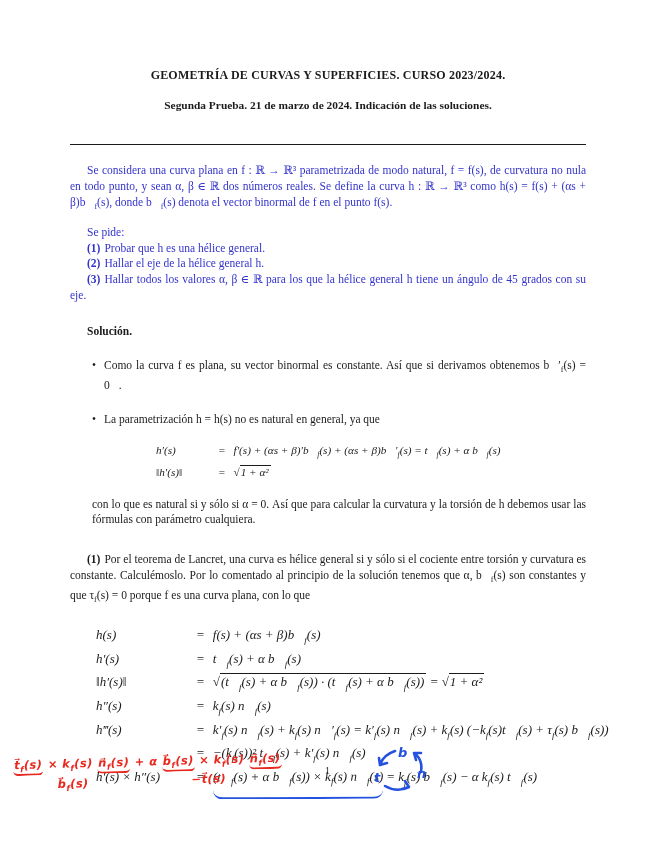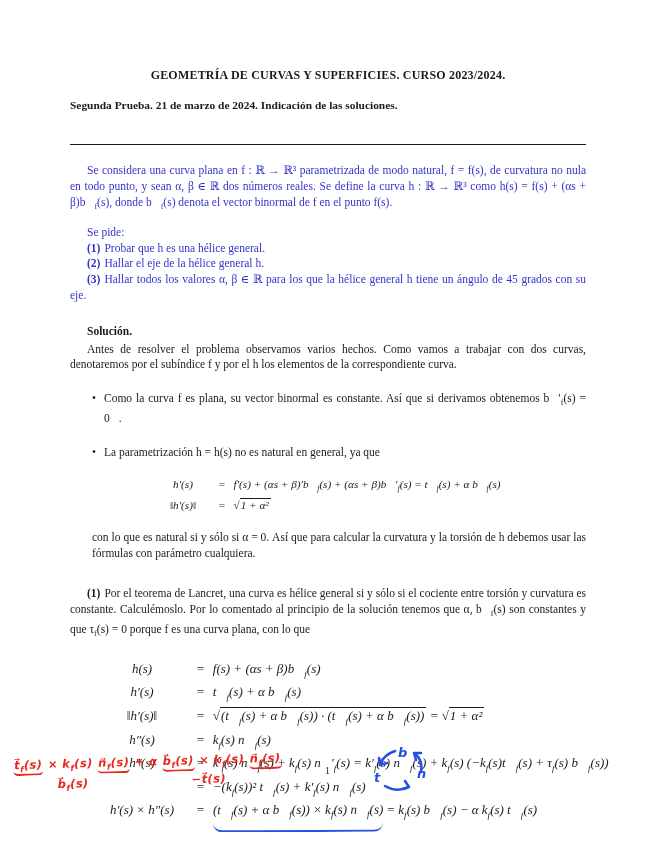--- a/index.html
+++ b/index.html
@@ -2,37 +2,37 @@
 <html style="--text_black: #1b1b1b; --statement_blue: #3333cc; --pen_red: #e8281e; --pen_blue: #2451e0;"><head>
 <meta charset="utf-8">
 <style>
   html,body{margin:0;padding:0;background:#ffffff;}
   .sheet{
     position:relative;width:655px;height:848px;background:#fff;overflow:hidden;
     font-family:"Liberation Serif","DejaVu Serif",serif;color:var(--text_black,#1b1b1b);
   }
   .doc{position:absolute;left:70px;top:60px;width:516px;}
   .title{font-size:12px;font-weight:bold;text-align:center;margin:8px;letter-spacing:.2px;}
-  .subtitle{font-size:11.4px;font-weight:bold;margin:14px 0 0;}
+  .subtitle{font-size:11.4px;font-weight:bold;text-align:center;margin:14px 0 0;}
   .rule{height:1.6px;background:#1b1b1b;border:none;margin:30px 0 0;}
   p{margin:0;font-size:11.5px;line-height:15.8px;text-align:justify;}
   .indent{text-indent:17px;}
   .blue{color:var(--statement_blue,#3333cc);}
   .b{font-weight:bold;margin-right:4px;}
   .mt-intro{margin-top:18px;}
   .mt-sepide{margin-top:10px;}
   .mt-sol{margin-top:20px;}
   .mt-para1{margin-top:2px;}
   .mt-para2{margin-top:24px;}
   .bullet{display:flex;margin:18px 0 0 22px;}
   .bullet .bdot{width:12px;flex:none;font-size:11.5px;line-height:15.8px;}
   .bullet .btxt{flex:1;}
   .eqblock{display:table;border-spacing:0;font-style:italic;}
   .eqblock .eqrow{display:table-row;}
-  .eqblock .eql{display:table-cell;text-align:center;padding:3px 0;white-space:nowrap;}
+  .eqblock .eql{display:table-cell;text-align:left;padding:3px 0;white-space:nowrap;}
   .eqblock .eqm{display:table-cell;padding:3px 8px;}
   .eqblock .eqr{display:table-cell;padding:3px 0;white-space:nowrap;font-family:Liberation Serif, serif;}
   .block1{margin:14px 0 0 86px;font-size:11.2px;}
   .block1 .eql{min-width:54px;}
   .block2{margin:16px 0 0 26px;font-size:13px;}
   .block2 .eql{min-width:92px;}
   sub{font-size:.7em;}
   .sqrt{white-space:nowrap;}
   .sqrt .rad{border-top:1.1px solid currentColor;padding:0 2px 0 1px;}
   .blue-u{display:inline-block;border-bottom:2.4px solid var(--pen_blue,#2451e0);
@@ -62,21 +62,20 @@
     <div class="rule"></div>
 
     <p class="blue indent mt-intro">Se considera una curva plana en f : ℝ → ℝ³ parametrizada de modo natural, f = f(s), de curvatura no nula en todo punto, y sean α, β ∈ ℝ dos números reales. Se define la curva h : ℝ → ℝ³ como h(s) = f(s) + (αs + β)b⃗<sub>f</sub>(s), donde b⃗<sub>f</sub>(s) denota el vector binormal de f en el punto f(s).</p>
 
     <p class="blue indent mt-sepide">Se pide:</p>
     <p class="blue indent"><span class="b">(1)</span><span>Probar que h es una hélice general.</span></p>
     <p class="blue indent"><span class="b">(2)</span><span>Hallar el eje de la hélice general h.</span></p>
     <p class="blue indent"><span class="b">(3)</span><span>Hallar todos los valores α, β ∈ ℝ para los que la hélice general h tiene un ángulo de 45 grados con su eje.</span></p>
 
     <p class="indent mt-sol"><span class="b">Solución.</span></p>
-    <p class="indent mt-para1">Antes de resolver el problema observamos varios hechos. Como vamos a trabajar con dos curvas, denotaremos por el subíndice f y por el h los elementos de la correspondiente curva.</p>
 
     <div class="bullet">
       <span class="bdot">•</span>
       <p class="btxt">Como la curva f es plana, su vector binormal es constante. Así que si derivamos obtenemos b⃗′<sub>f</sub>(s) = 0⃗.</p>
     </div>
 
     <div class="bullet">
       <span class="bdot">•</span>
       <div class="btxt">
         <p>La parametrización h = h(s) no es natural en general, ya que</p>

